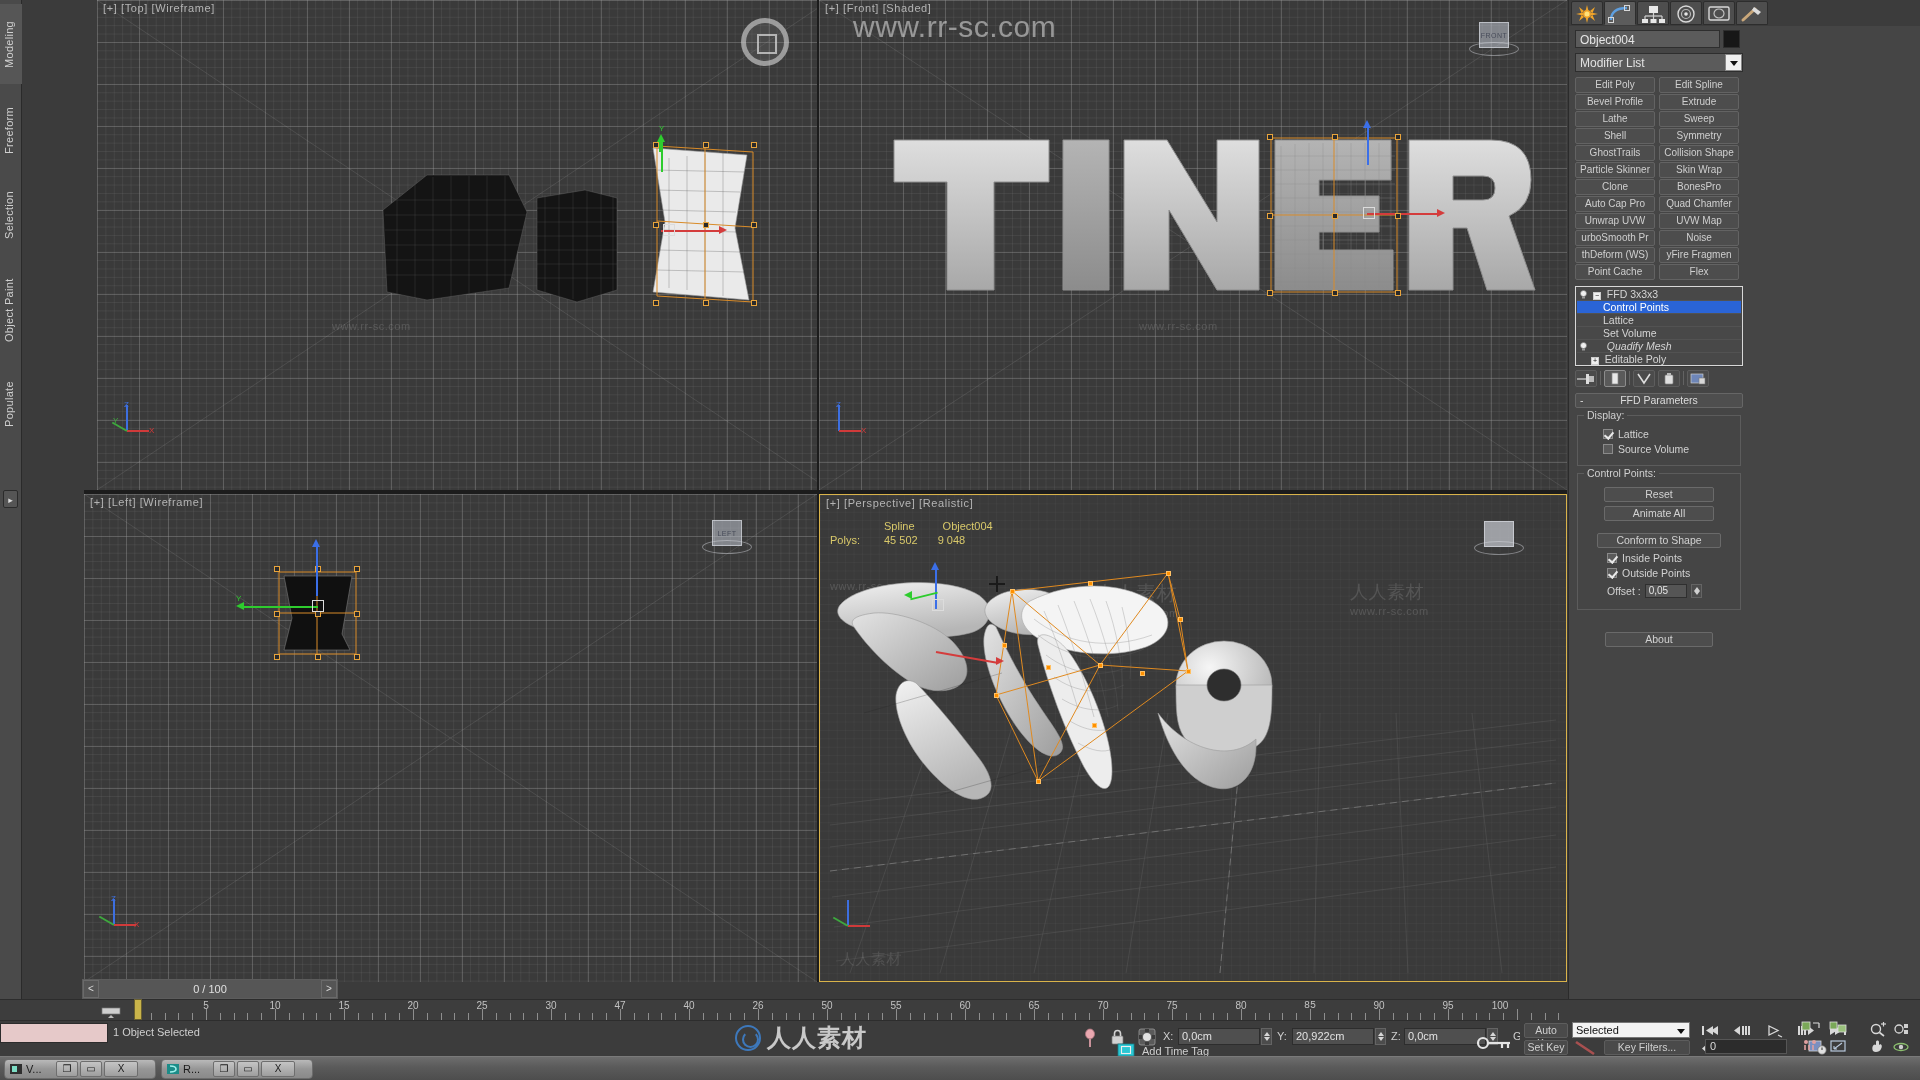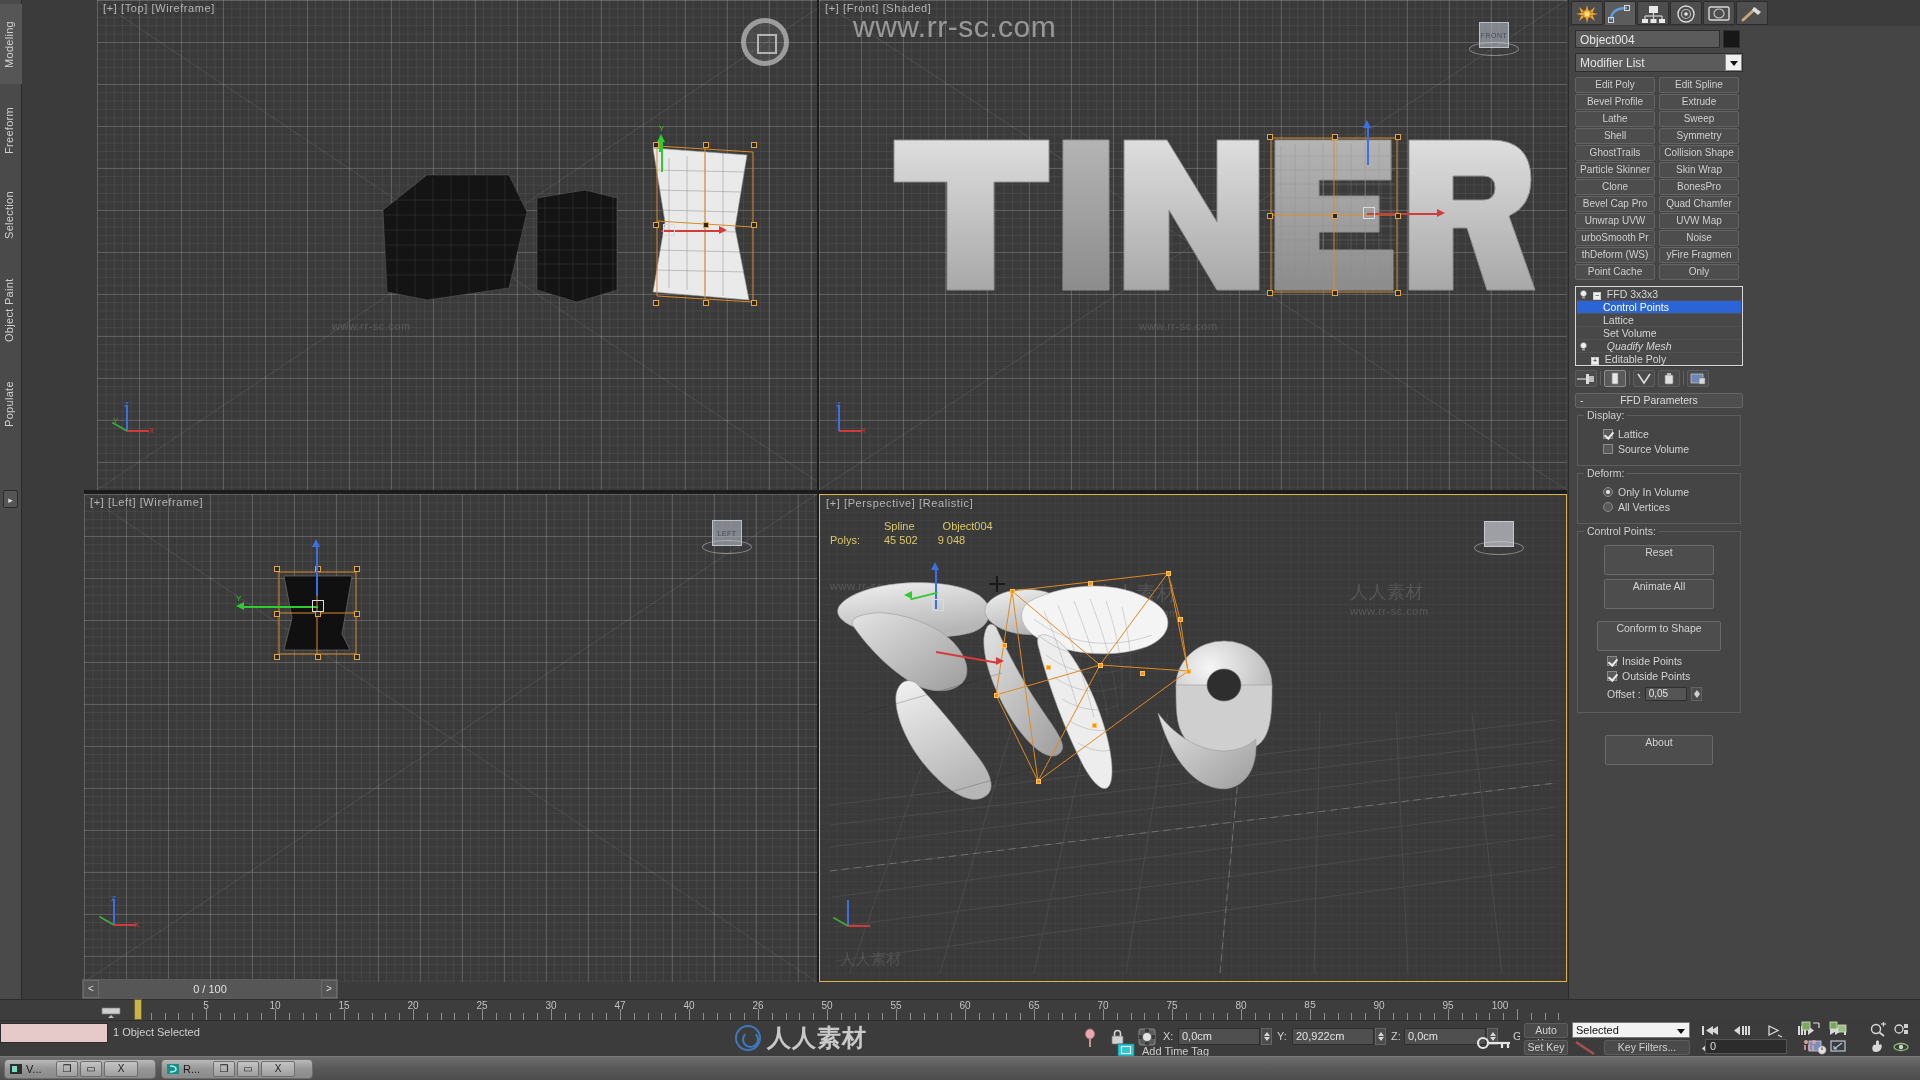--- a/index.html
+++ b/index.html
@@ -152,21 +152,21 @@
   .grp{border:1px solid #5c5c5c;margin:7px 2px 0 2px;padding:9px 7px 7px 7px;position:relative;}
   .grp > .gtitle{position:absolute;left:6px;top:-7px;background:#454545;padding:0 3px;
     font-size:10.5px;color:#cfcfcf;}
   .chk{display:flex;align-items:center;gap:5px;margin:3px 0 3px 18px;font-size:10.5px;color:#d2d2d2;}
   .box{width:10px;height:10px;border:1px solid #8a8a8a;background:#5a5a5a;position:relative;}
   .box.on::after{content:"";position:absolute;left:2px;top:0px;width:4px;height:7px;
     border:solid #eaeaea;border-width:0 2px 2px 0;transform:rotate(40deg);}
   .rad{width:10px;height:10px;border-radius:50%;border:1px solid #8a8a8a;background:#5a5a5a;position:relative;}
   .rad.on::after{content:"";position:absolute;left:2px;top:2px;width:4px;height:4px;border-radius:50%;
     background:#e8e8e8;}
-  .pbtn{height:30px;background:#4d4d4d;border:1px solid #6a6a6a;border-radius:2px;color:#d2d2d2;
+  .pbtn{height:15px;background:#4d4d4d;border:1px solid #6a6a6a;border-radius:2px;color:#d2d2d2;
     font-size:10.5px;text-align:center;line-height:13px;margin:4px auto;width:110px;}
   .spin-row{display:flex;align-items:center;gap:4px;margin:5px 0 2px 18px;font-size:10.5px;color:#d2d2d2;}
   .spin-field{width:42px;height:14px;background:#555;border:1px solid #2f2f2f;color:#e4e4e4;
     font-size:10px;padding-left:3px;line-height:12px;}
   .spin-arrows{width:11px;height:14px;background:#4c4c4c;border:1px solid #646464;position:relative;}
   .spin-arrows i{position:absolute;left:2px;width:0;height:0;border-left:3px solid transparent;
     border-right:3px solid transparent;}
   .spin-arrows i.u{top:2px;border-bottom:4px solid #d0d0d0;}
   .spin-arrows i.d{bottom:2px;border-top:4px solid #d0d0d0;}
 
@@ -677,30 +677,30 @@
           <div class="mb">Lathe</div>
           <div class="mb">Sweep</div>
           <div class="mb">Shell</div>
           <div class="mb">Symmetry</div>
           <div class="mb">GhostTrails</div>
           <div class="mb">Collision Shape</div>
           <div class="mb">Particle Skinner</div>
           <div class="mb">Skin Wrap</div>
           <div class="mb">Clone</div>
           <div class="mb">BonesPro</div>
-          <div class="mb">Bevel Cap Pro</div>
+          <div class="mb">Auto Cap Pro</div>
           <div class="mb">Quad Chamfer</div>
           <div class="mb">Unwrap UVW</div>
           <div class="mb">UVW Map</div>
           <div class="mb">urboSmooth Pr</div>
           <div class="mb">Noise</div>
           <div class="mb">thDeform (WS)</div>
           <div class="mb">yFire Fragmen</div>
           <div class="mb">Point Cache</div>
-          <div class="mb">Only</div>
+          <div class="mb">Flex</div>
         </div>
 
         <div id="stack">
           <div class="srow">
             <span class="bulb">
               <svg width="9" height="9">
                   <circle cx="4.5" cy="3.5" r="3" fill="#f0f0f0" stroke="#777" stroke-width=".6"></circle>
               <rect x="3" y="6.5" width="3" height="2" fill="#9a9a9a"></rect>
                 </svg>
             </span>
@@ -779,31 +779,20 @@
             <div class="chk">
               <span class="box on"></span>
               <span>Lattice</span>
             </div>
             <div class="chk">
               <span class="box"></span>
               <span>Source Volume</span>
             </div>
           </div>
 
-          <div class="grp">
-            <span class="gtitle">Deform:</span>
-            <div class="chk">
-              <span class="rad on"></span>
-              <span>Only In Volume</span>
-            </div>
-            <div class="chk">
-              <span class="rad"></span>
-              <span>All Vertices</span>
-            </div>
-          </div>
 
           <div class="grp" style="padding-bottom:9px;">
             <span class="gtitle">Control Points:</span>
             <div class="pbtn">Reset</div>
             <div class="pbtn">Animate All</div>
             <div class="pbtn" style="margin-top:12px;width:124px;">Conform to Shape</div>
             <div class="chk" style="margin-left:22px;">
               <span class="box on"></span>
               <span>Inside Points</span>
             </div>

